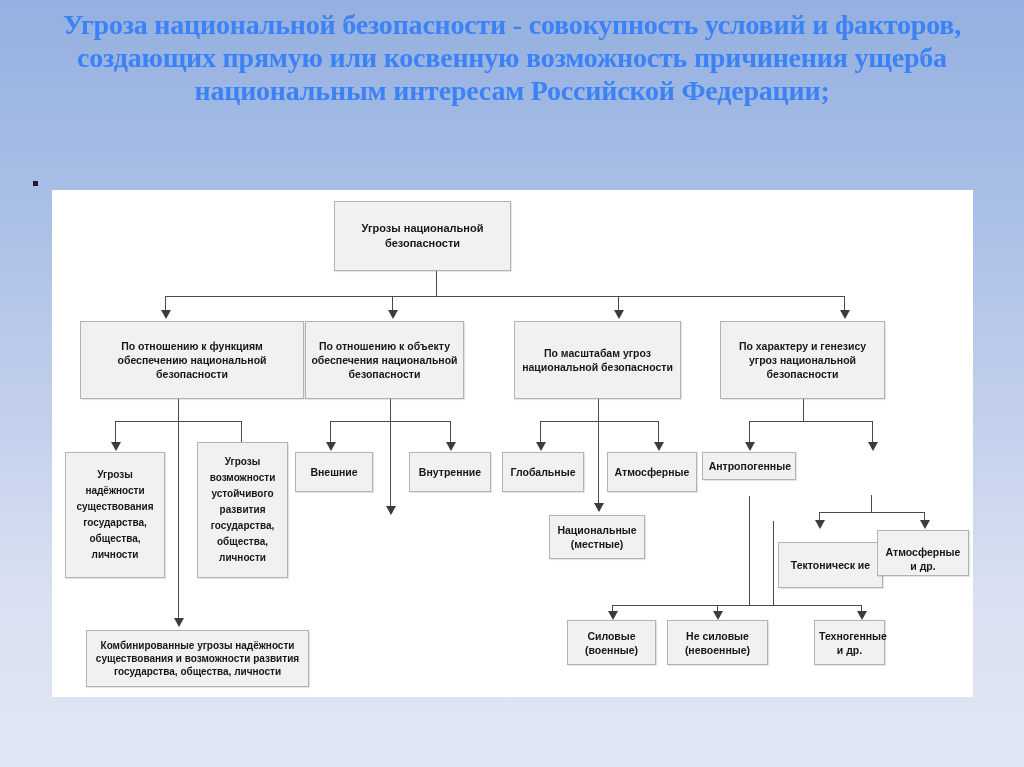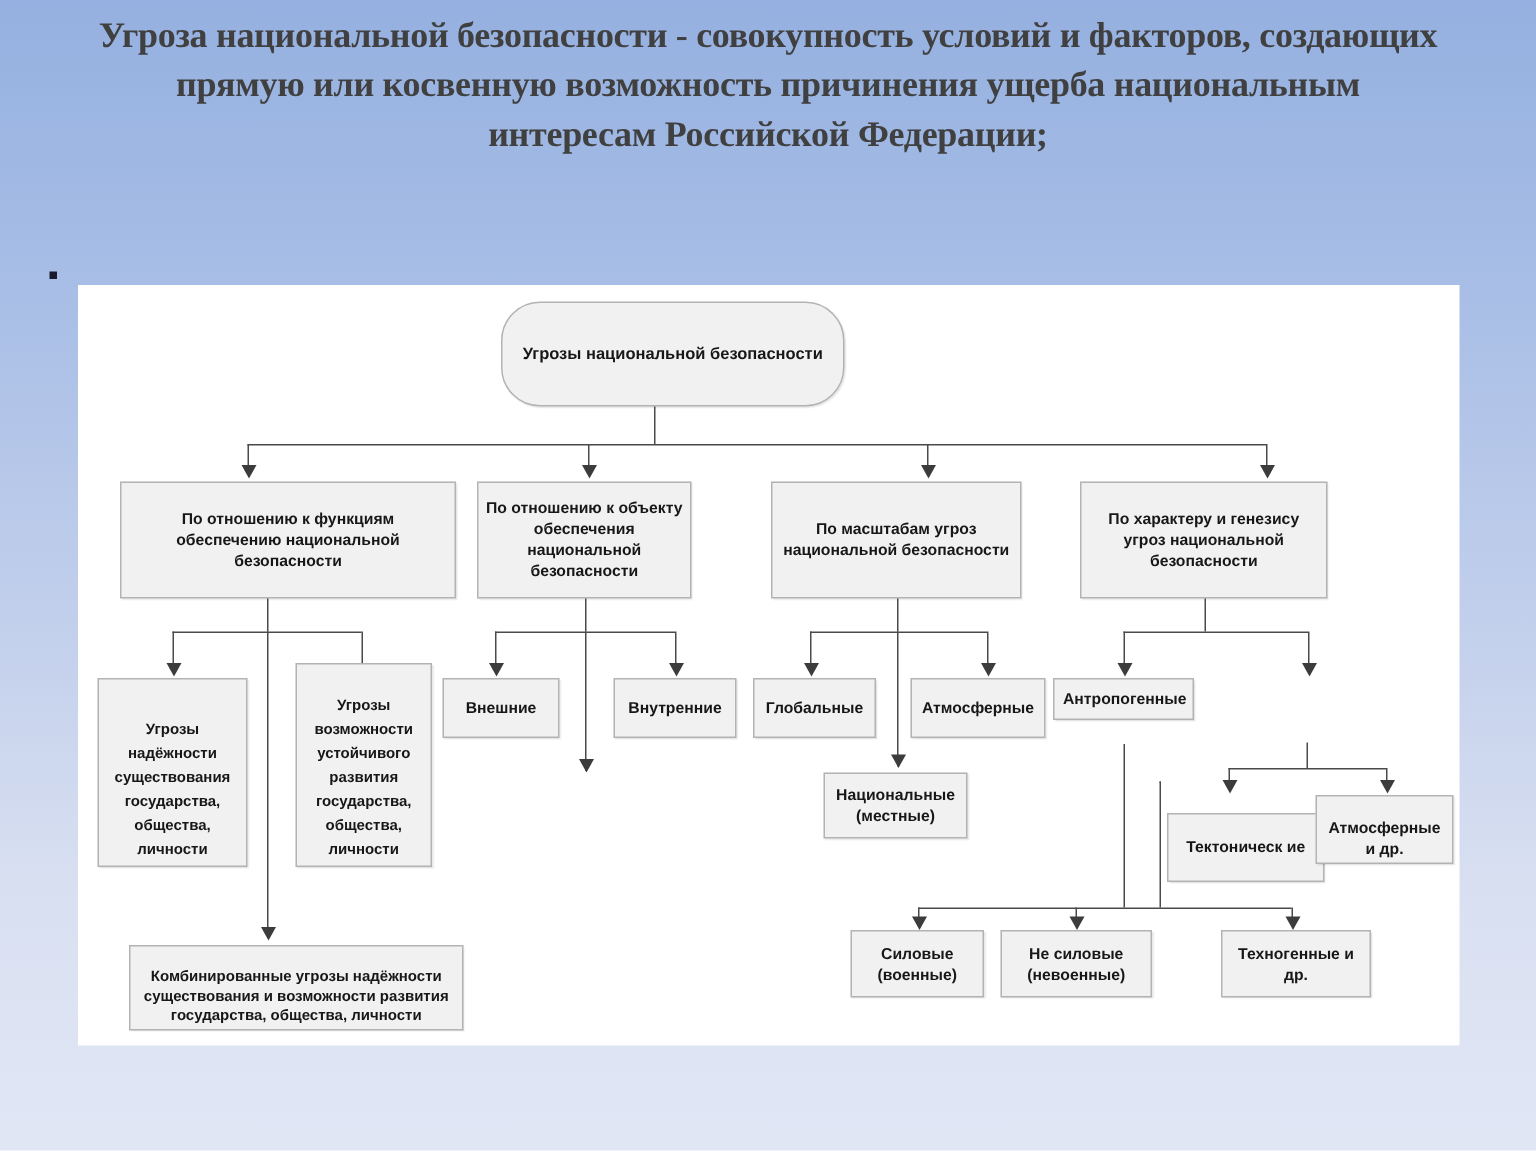--- a/index.html
+++ b/index.html
@@ -17,23 +17,23 @@
 
   
   #slide-title {
     position: absolute;
     left: 62px;
     top: 8px;
     width: 900px;
     text-align: center;
     font-family: "Liberation Serif", serif;
     font-weight: bold;
-    font-size: 24px;
+    font-size: 28px;
     line-height: 33px;
-    color: #404040;
+    color: #3b82f6;
     letter-spacing: -0.2px;
   }
 
   
   #bullet-dot {
     position: absolute;
     left: 33px;
     top: 181px;
     width: 5px;
     height: 5px;
@@ -63,21 +63,21 @@
     text-align: center;
     color: #171717;
     font-family: "Liberation Sans", sans-serif;
     font-size: 10.5px;
     font-weight: bold;
     line-height: 14px;
     padding: 2px 4px;
   }
   .node span { display: block; width: 100%; }
 
-  .node.sm  { font-size: 10px;   line-height: 13px; align-items: flex-end; }
+  .node.sm  { font-size: 10px;   line-height: 13px; }
   .node.md  { font-size: 10.5px; line-height: 14px; }
   .node.lg  { font-size: 11px;   line-height: 15px; }
   .node.tall { line-height: 16px; }
 
   
   .ln {
     position: absolute;
     background: #4a4a4a;
   }
   .ln.v { width: 1px; }
@@ -93,21 +93,21 @@
 </style>
 </head>
 <body>
 
 <div id="slide-title">Угроза национальной безопасности - совокупность условий и факторов, создающих прямую или косвенную возможность причинения ущерба национальным интересам Российской Федерации;</div>
 
 <div id="bullet-dot"></div>
 
 <div id="diagram-panel">
 
-  <div class="node lg" style="left:282px; top:11px; width:229px; height:70px;border-radius:26px;">
+  <div class="node lg" style="left:282px; top:11px; width:177px; height:70px;">
     <span>Угрозы национальной безопасности</span>
   </div>
 
   <div class="ln v" style="left:384px; top:81px; height:25px;"></div>
 
   <div class="ln h" style="left:113px; top:106px; width:679px;"></div>
 
   <div class="ln v" style="left:113px; top:106px; height:17px;"></div>
   <div class="arrow" style="left:109px; top:120px;"></div>
 
@@ -117,21 +117,21 @@
   <div class="ln v" style="left:566px; top:106px; height:17px;"></div>
   <div class="arrow" style="left:562px; top:120px;"></div>
 
   <div class="ln v" style="left:792px; top:106px; height:17px;"></div>
   <div class="arrow" style="left:788px; top:120px;"></div>
 
   <div class="node md" style="left:28px; top:131px; width:224px; height:78px;">
     <span>По отношению к функциям обеспечению национальной безопасности</span>
   </div>
 
-  <div class="node md" style="left:266px; top:131px; width:143px; height:78px;">
+  <div class="node md" style="left:253px; top:131px; width:159px; height:78px;">
     <span>По отношению к объекту обеспечения национальной безопасности</span>
   </div>
 
   <div class="node md" style="left:462px; top:131px; width:167px; height:78px;">
     <span>По масштабам угроз национальной безопасности</span>
   </div>
 
   <div class="node md" style="left:668px; top:131px; width:165px; height:78px;">
     <span>По характеру и генезису угроз национальной безопасности</span>
   </div>
@@ -237,17 +237,17 @@
   <div class="arrow" style="left:805px; top:421px;"></div>
 
   <div class="node md" style="left:515px; top:430px; width:89px; height:45px;">
     <span>Силовые (военные)</span>
   </div>
 
   <div class="node md" style="left:615px; top:430px; width:101px; height:45px;">
     <span>Не силовые (невоенные)</span>
   </div>
 
-  <div class="node md" style="left:762px; top:430px; width:100px; height:45px;">
+  <div class="node md" style="left:762px; top:430px; width:71px; height:45px;">
     <span>Техногенные и др.</span>
   </div>
 
 </div>
 
 </body></html>

